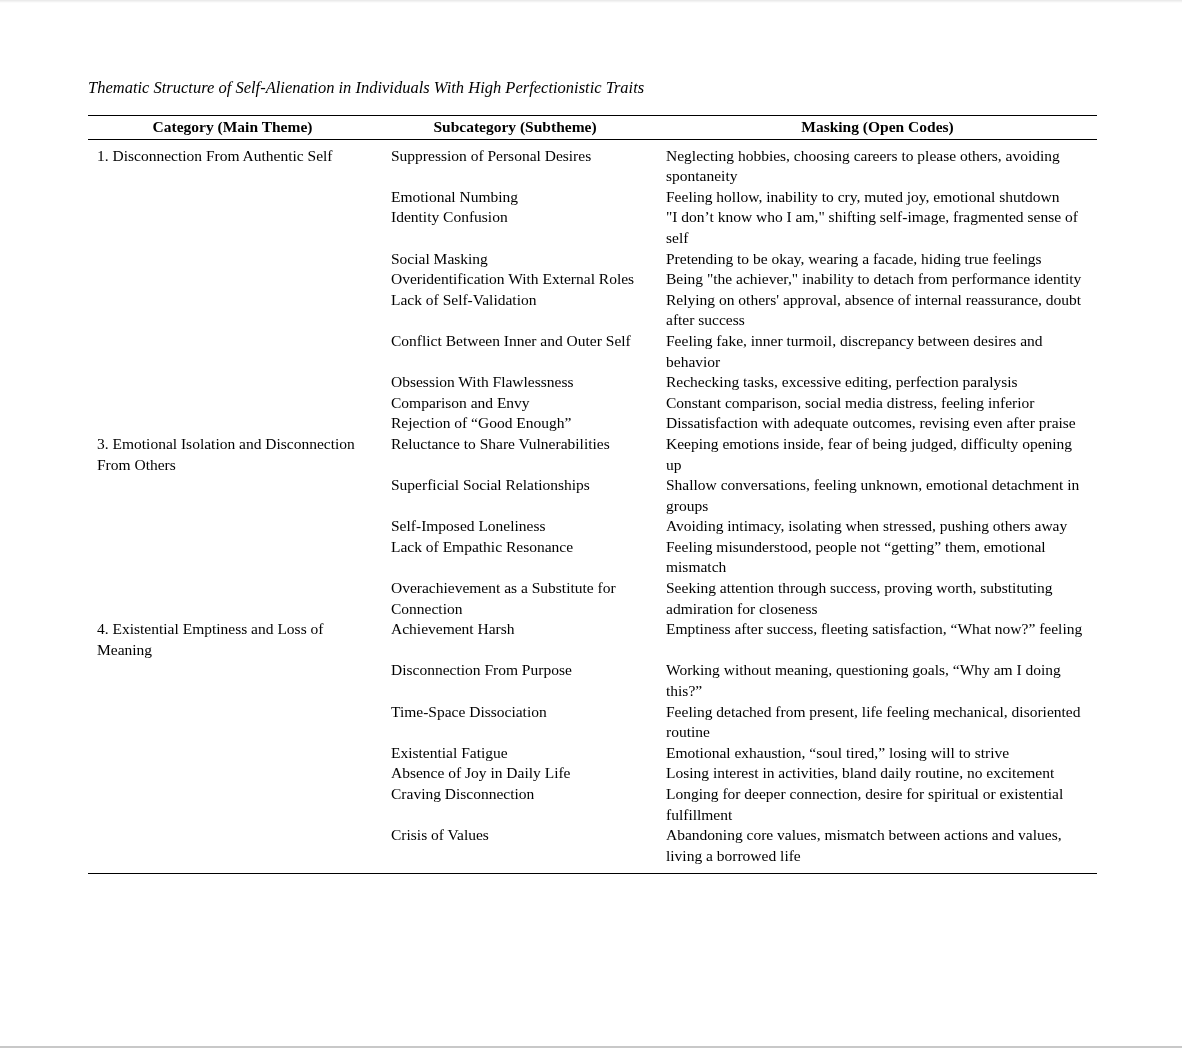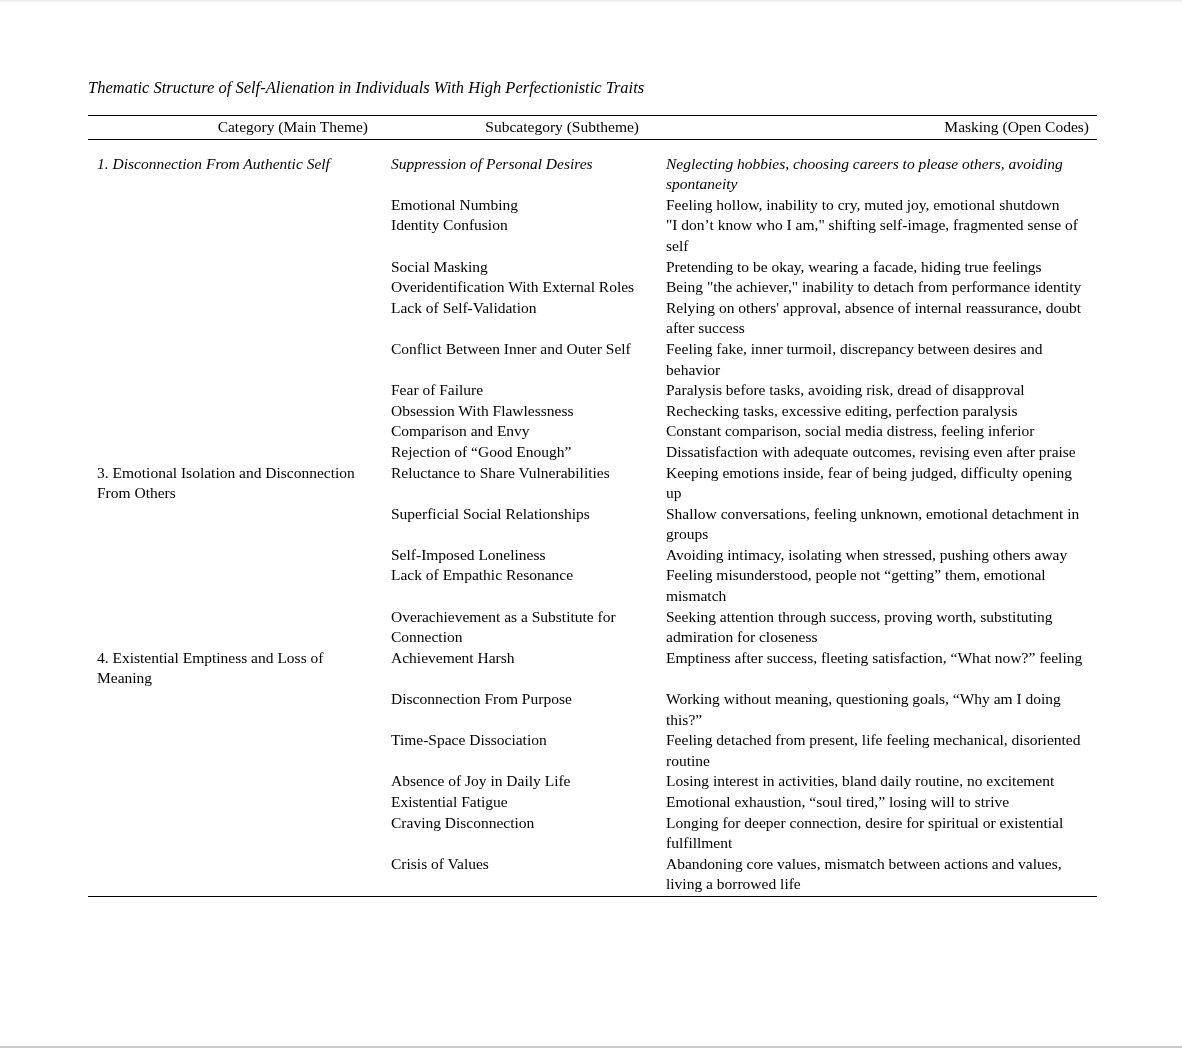--- a/index.html
+++ b/index.html
@@ -43,38 +43,38 @@
   table.themes {
     border-collapse: collapse;
     table-layout: fixed;
     width: 1009px;
     font-size: 15.5px;
     line-height: 20.6px;
     border-top: 1.5px solid #000000;
     border-bottom: 1.5px solid #000000;
   }
   table.themes th {
-    font-weight: normal;
-    text-align: right;
+    font-weight: bold;
+    text-align: center;
     border-bottom: 1.5px solid #000000;
     padding-top: 1px;
     padding-bottom: 1px;
     white-space: nowrap;
     overflow: hidden;
   }
   table.themes td {
     vertical-align: top;
     padding-top: 0;
     padding-bottom: 0;
   }
   .c1 { padding-left: 9px; padding-right: 22px; }
   .c2 { padding-right: 26px; }
   .c3 { padding-right: 8px; }
-  tbody tr:first-child td { padding-top: 14px; font-style: italic; }
-  tbody tr:last-child td { padding-bottom: 1px; }
+  tbody tr:first-child td { padding-top: 6px; }
+  tbody tr:last-child td { padding-bottom: 7px; }
 </style>
 </head>
 <body>
 
 <div class="edge-top"></div>
 
 <div class="doc">
   <p class="table-title">Thematic Structure of Self-Alienation in Individuals With High Perfectionistic Traits</p>
 
   <table class="themes">
@@ -128,25 +128,20 @@
     <td class="c3">Relying on others' approval, absence of internal reassurance, doubt after success</td>
   </tr>
 
   <tr>
     <td class="c1"></td>
     <td class="c2">Conflict Between Inner and Outer Self</td>
     <td class="c3">Feeling fake, inner turmoil, discrepancy between desires and behavior</td>
   </tr>
 
 
-  <tr>
-    <td class="c1"></td>
-    <td class="c2">Fear of Failure</td>
-    <td class="c3">Paralysis before tasks, avoiding risk, dread of disapproval</td>
-  </tr>
 
   <tr>
     <td class="c1"></td>
     <td class="c2">Obsession With Flawlessness</td>
     <td class="c3">Rechecking tasks, excessive editing, perfection paralysis</td>
   </tr>
 
   <tr>
     <td class="c1"></td>
     <td class="c2">Comparison and Envy</td>
@@ -202,28 +197,28 @@
   </tr>
 
   <tr>
     <td class="c1"></td>
     <td class="c2">Time-Space Dissociation</td>
     <td class="c3">Feeling detached from present, life feeling mechanical, disoriented routine</td>
   </tr>
 
   <tr>
     <td class="c1"></td>
+    <td class="c2">Existential Fatigue</td>
+    <td class="c3">Emotional exhaustion, “soul tired,” losing will to strive</td>
+  </tr>
+
+  <tr>
+    <td class="c1"></td>
     <td class="c2">Absence of Joy in Daily Life</td>
     <td class="c3">Losing interest in activities, bland daily routine, no excitement</td>
-  </tr>
-
-  <tr>
-    <td class="c1"></td>
-    <td class="c2">Existential Fatigue</td>
-    <td class="c3">Emotional exhaustion, “soul tired,” losing will to strive</td>
   </tr>
 
   <tr>
     <td class="c1"></td>
     <td class="c2">Craving Disconnection</td>
     <td class="c3">Longing for deeper connection, desire for spiritual or existential fulfillment</td>
   </tr>
 
   <tr>
     <td class="c1"></td>

